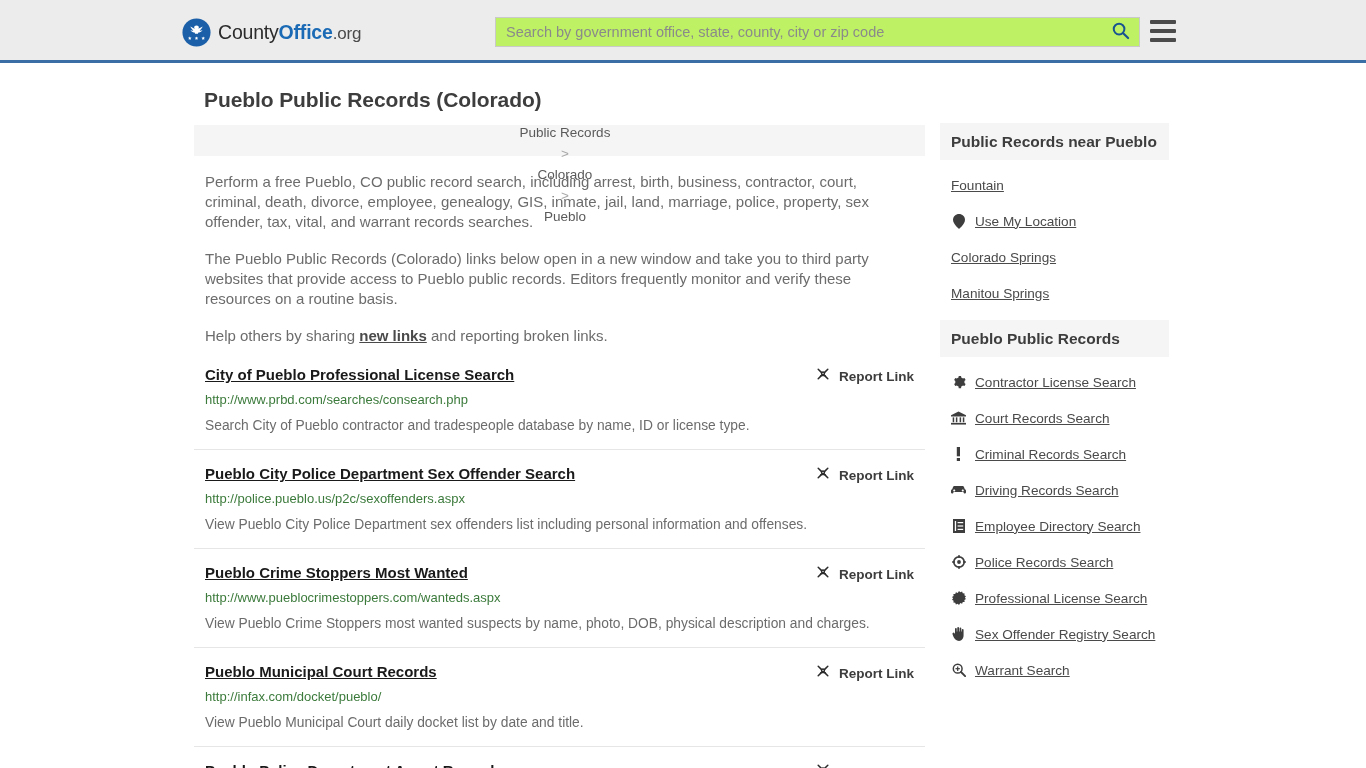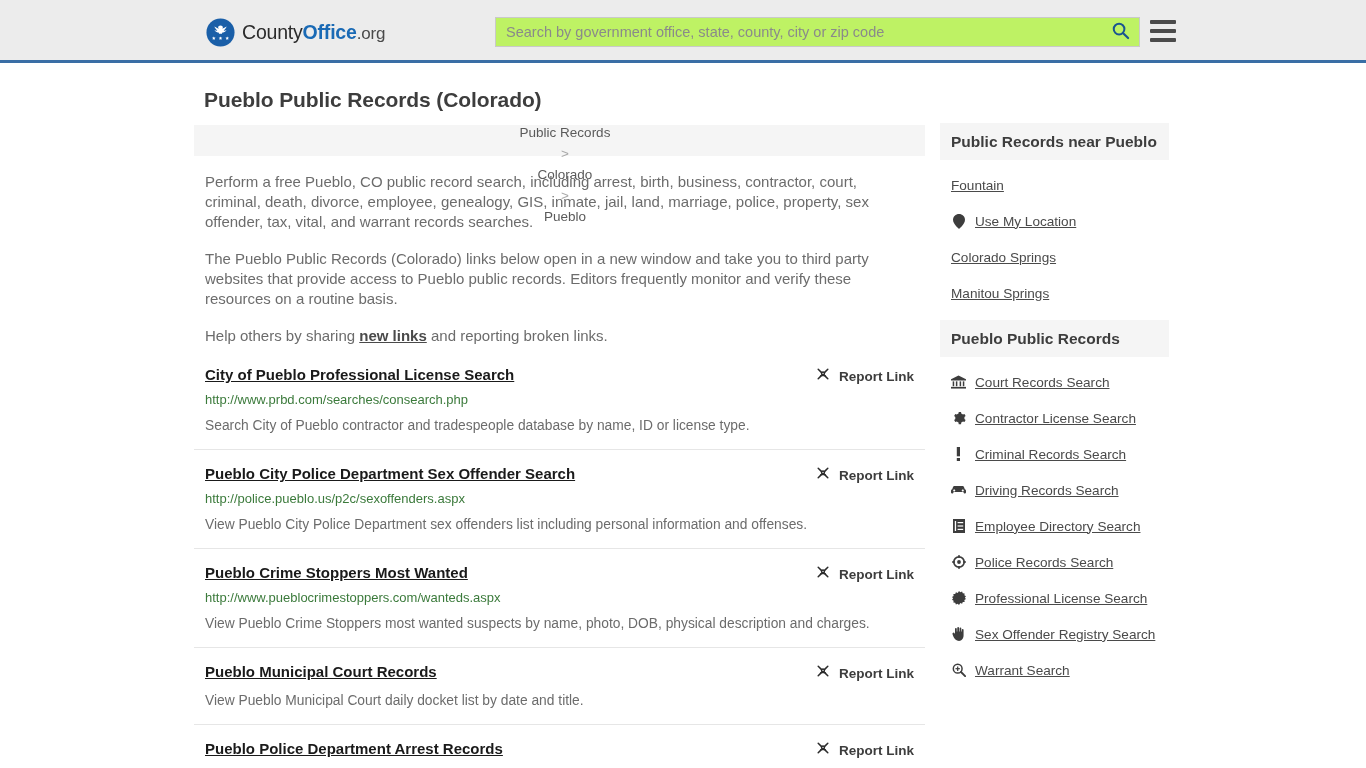--- a/index.html
+++ b/index.html
@@ -17,21 +17,21 @@
     border-bottom: 3px solid #3a6ea5;
     display: flex;
     align-items: center;
     position: relative;
   }
   .brand {
     display: flex;
     align-items: center;
     gap: 7px;
     position: absolute;
-    left: 206px;
+    left: 182px;
     top: 18px;
     text-decoration: none;
   }
   .brand-logo { width: 29px; height: 29px; display: block; }
   .brand-text {
     font-size: 19.5px;
     letter-spacing: -0.2px;
     color: #2b2b2b;
     white-space: nowrap;
   }
@@ -333,20 +333,21 @@
           <div class="report-link">
             <span>
               <svg width="16" height="16" viewBox="0 0 16 16" xmlns="http://www.w3.org/2000/svg">
                 <path d="M3.2 3.2 L6.6 6.6 M12.8 3.2 L9.4 6.6 M3.2 12.8 L6.6 9.4 M12.8 12.8 L9.4 9.4" stroke="#2b2b2b" stroke-width="1.5" fill="none" stroke-linecap="round"></path>
                 <path d="M6.6 6.6 A2.4 2.4 0 0 1 9.4 6.6 A2.4 2.4 0 0 1 6.6 9.4 A2.4 2.4 0 0 1 9.4 9.4 A2.4 2.4 0 0 1 6.6 6.6 Z" stroke="#2b2b2b" stroke-width="1.5" fill="none"></path>
               </svg>
             </span>
             <span class="report-link-label">Report Link</span>
           </div>
         </div>
+        <div class="result-url">http://infax.com/docket/pueblo/</div>
         <div class="result-desc">View Pueblo Municipal Court daily docket list by date and title.</div>
       </div>
 
       <div class="result">
         <div class="result-head">
           <a class="result-title" href="#">Pueblo Police Department Arrest Records</a>
           <div class="report-link">
             <span>
               <svg width="16" height="16" viewBox="0 0 16 16" xmlns="http://www.w3.org/2000/svg">
                 <path d="M3.2 3.2 L6.6 6.6 M12.8 3.2 L9.4 6.6 M3.2 12.8 L6.6 9.4 M12.8 12.8 L9.4 9.4" stroke="#2b2b2b" stroke-width="1.5" fill="none" stroke-linecap="round"></path>
@@ -393,43 +394,43 @@
 
     <div class="panel-gap"></div>
 
     <div class="panel">
       <div class="panel-head">Pueblo Public Records</div>
       <div class="panel-body">
 
 
         <div class="side-item">
           <span class="side-ico">
+            <svg width="14" height="14" viewBox="0 0 24 24" xmlns="http://www.w3.org/2000/svg">
+              <path fill="#3d3d3d" d="M12 8a4 4 0 100 8 4 4 0 000-8zm9.4 4c0-.6-.05-1.2-.15-1.75l2.1-1.6-2-3.5-2.5 1a8.7 8.7 0 00-3-1.75L15.5 1.5h-4l-.35 2.9a8.7 8.7 0 00-3 1.75l-2.5-1-2 3.5 2.1 1.6c-.1.55-.15 1.15-.15 1.75s.05 1.2.15 1.75l-2.1 1.6 2 3.5 2.5-1a8.7 8.7 0 003 1.75l.35 2.9h4l.35-2.9a8.7 8.7 0 003-1.75l2.5 1 2-3.5-2.1-1.6c.1-.55.15-1.15.15-1.75z"></path>
+            </svg>
+          </span>
+          <span class="side-item-label">Contractor License Search</span>
+        </div>
+
+        <div class="side-item">
+          <span class="side-ico">
             <svg width="15" height="14" viewBox="0 0 16 14" xmlns="http://www.w3.org/2000/svg">
               <path fill="#3d3d3d" d="M8 0L0 4v1.3h16V4L8 0z"></path>
               <rect x="1.8" y="6.3" width="1.6" height="5.2" fill="#3d3d3d"></rect>
               <rect x="5.2" y="6.3" width="1.6" height="5.2" fill="#3d3d3d"></rect>
               <rect x="9.2" y="6.3" width="1.6" height="5.2" fill="#3d3d3d"></rect>
               <rect x="12.6" y="6.3" width="1.6" height="5.2" fill="#3d3d3d"></rect>
               <rect x="0" y="12.2" width="16" height="1.8" fill="#3d3d3d"></rect>
             </svg>
           </span>
           <span class="side-item-label">Court Records Search</span>
         </div>
 
         <div class="side-item">
           <span class="side-ico">
-            <svg width="14" height="14" viewBox="0 0 24 24" xmlns="http://www.w3.org/2000/svg">
-              <path fill="#3d3d3d" d="M12 8a4 4 0 100 8 4 4 0 000-8zm9.4 4c0-.6-.05-1.2-.15-1.75l2.1-1.6-2-3.5-2.5 1a8.7 8.7 0 00-3-1.75L15.5 1.5h-4l-.35 2.9a8.7 8.7 0 00-3 1.75l-2.5-1-2 3.5 2.1 1.6c-.1.55-.15 1.15-.15 1.75s.05 1.2.15 1.75l-2.1 1.6 2 3.5 2.5-1a8.7 8.7 0 003 1.75l.35 2.9h4l.35-2.9a8.7 8.7 0 003-1.75l2.5 1 2-3.5-2.1-1.6c.1-.55.15-1.15.15-1.75z"></path>
-            </svg>
-          </span>
-          <span class="side-item-label">Contractor License Search</span>
-        </div>
-
-        <div class="side-item">
-          <span class="side-ico">
             <svg width="5" height="14" viewBox="0 0 5 14" xmlns="http://www.w3.org/2000/svg">
               <rect x="0.8" y="0" width="3.2" height="9.3" fill="#3d3d3d"></rect>
               <rect x="0.8" y="11" width="3.2" height="3" fill="#3d3d3d"></rect>
             </svg>
           </span>
           <span class="side-item-label">Criminal Records Search</span>
         </div>
 
         <div class="side-item">
           <span class="side-ico">

